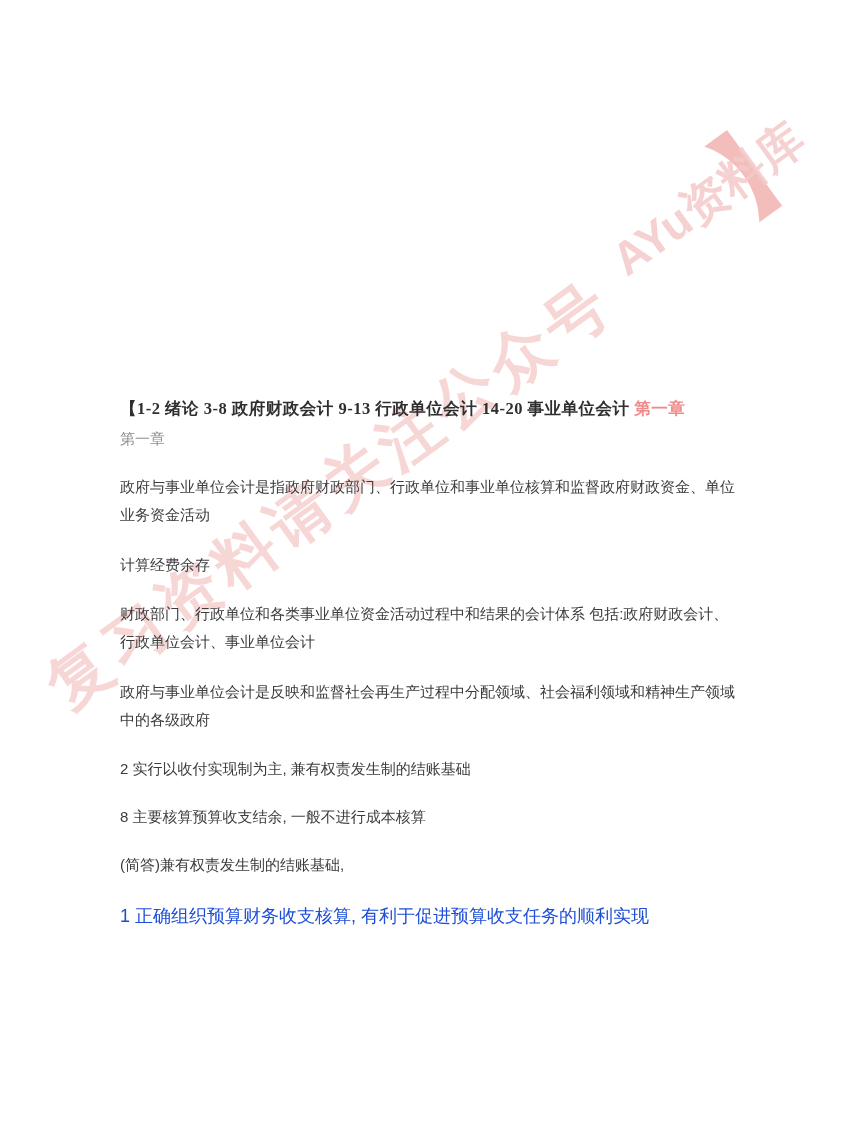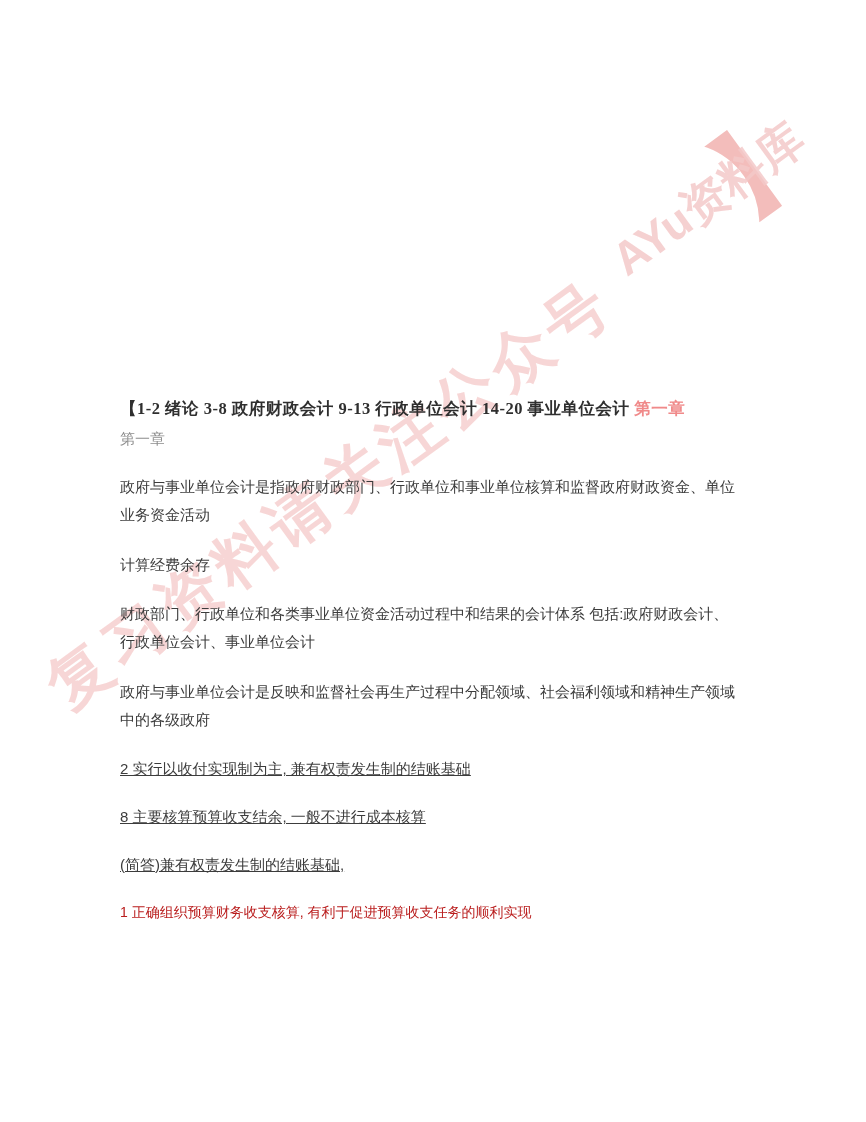--- a/index.html
+++ b/index.html
@@ -83,27 +83,26 @@
   .heading-line .chapter-accent {
     color: #f08a8a;
     font-weight: bold;
   }
   .subheading {
     font-size: 15px;
     color: #8d8d8d;
     margin-bottom: 24px;
   }
   .small-note {
-    font-size: 14px;
-    color: #b91c1c;
+    font-size: 18px;
+    color: #1d4ed8;
     line-height: 1.9;
   }
   .tight {
     margin-bottom: 20px;
-    text-decoration: underline;
   }
 </style>
 </head>
 <body>
 
 <div class="page">
 
   <div class="watermark">
     <div class="wm-text wm-main">复习资料请关注公众号</div>
     <div class="wm-bracket">】</div>

